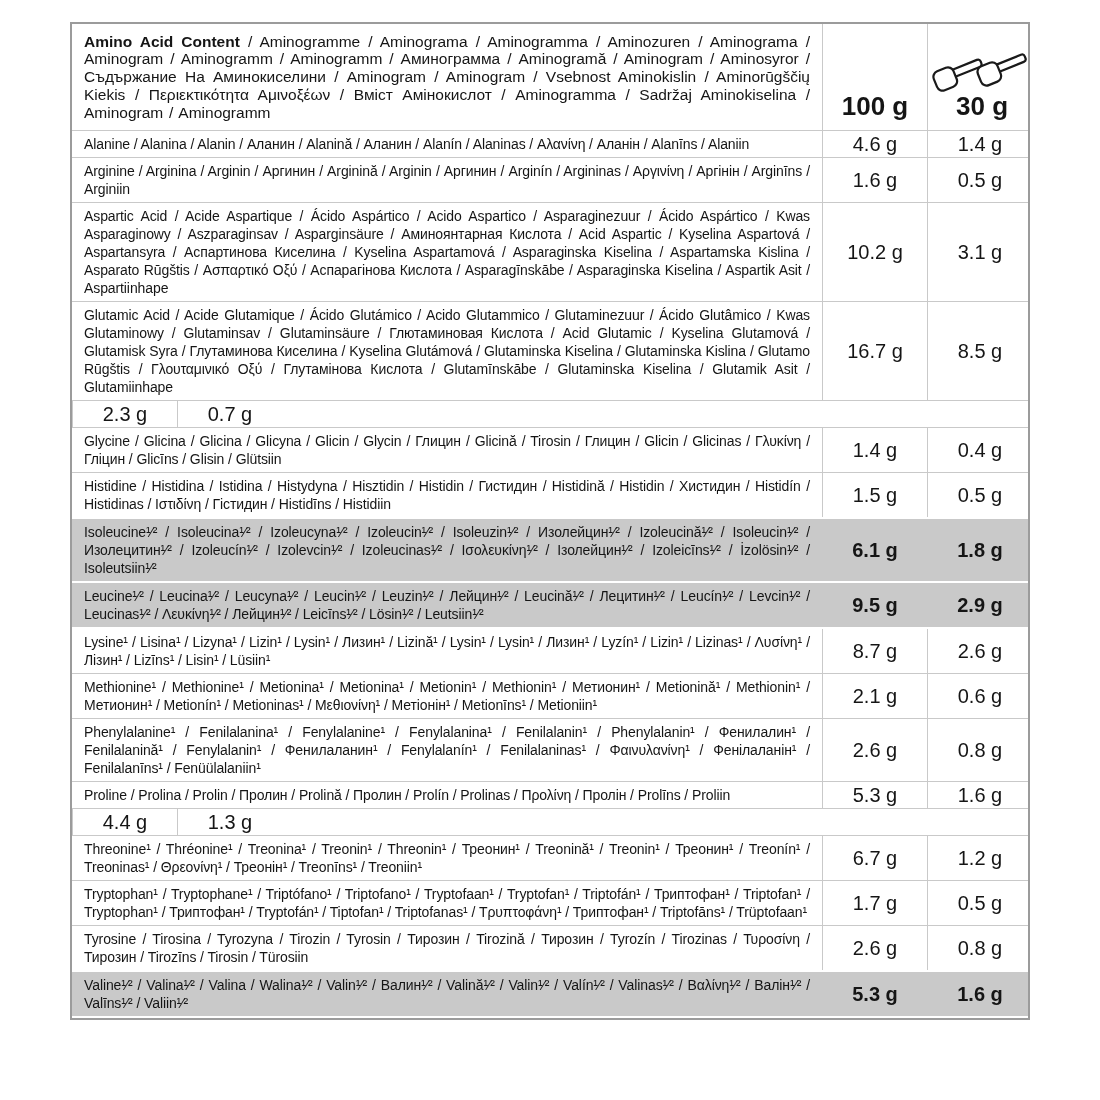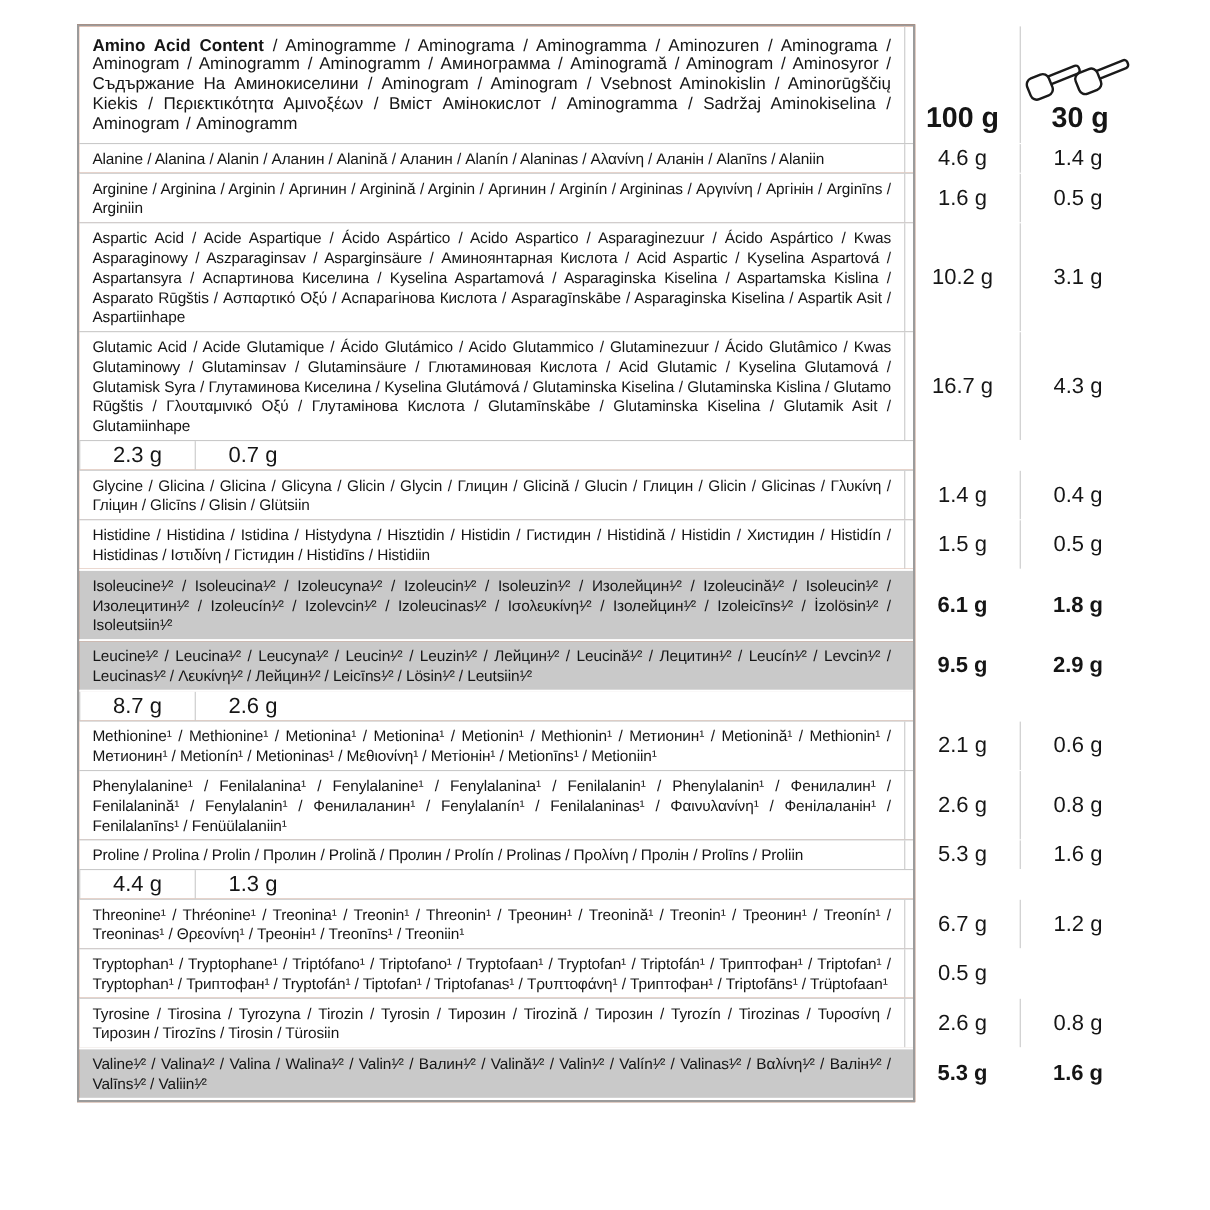--- a/index.html
+++ b/index.html
@@ -1,20 +1,20 @@
 <!DOCTYPE html>
 <html><head>
 <meta charset="utf-8">
 <style>
   html,body{margin:0;padding:0;background:#ffffff;}
   body{font-family:"Liberation Sans","DejaVu Sans",sans-serif;color:#151515;width:1100px;height:1100px;overflow:hidden;position:relative;}
 
   .sheet{
-    position:absolute;left:70px;top:22px;width:762px;
-    border:2px solid #9b9b9b;background:#c2410c;box-sizing:border-box;
+    position:absolute;left:70px;top:22px;width:960px;
+    border:2px solid #9b9b9b;background:#1d4ed8;box-sizing:border-box;
   }
   .row{display:flex;align-items:stretch;border-top:1px solid #c9c9c9;background:#fff;}
   .row.header-row{border-top:none;}
   .row.shaded{background:#c9c9c9;border-top:2px solid #ffffff;border-bottom:2px solid #ffffff;}
   .row.shaded + .row{border-top:none;}
 
   .cell{box-sizing:border-box;display:flex;align-items:center;}
   .name-cell{flex:0 0 750px;padding:4px 12px;}
   .name-cell .txt{
     display:block;width:100%;
@@ -97,34 +97,34 @@
     </div>
   </div>
     <div class="row">
     <div class="cell name-cell">
       <span class="txt">Glutamic Acid / Acide Glutamique / Ácido Glutámico / Acido Glutammico / Glutaminezuur / Ácido Glutâmico / Kwas Glutaminowy / Glutaminsav / Glutaminsäure / Глютаминовая Кислота / Acid Glutamic / Kyselina Glutamová / Glutamisk Syra / Глутаминова Киселина / Kyselina Glutámová / Glutaminska Kiselina / Glutaminska Kislina / Glutamo Rūgštis / Γλουταμινικό Οξύ / Глутамінова Кислота / Glutamīnskābe / Glutaminska Kiselina / Glutamik Asit / Glutamiinhape</span>
     </div>
     <div class="cell val-cell">
       <span class="num">16.7 g</span>
     </div>
     <div class="cell val-cell">
-      <span class="num">4.3 g</span>
+      <span class="num">8.5 g</span>
     </div>
   </div>
     <div class="row">
     <div class="cell val-cell">
       <span class="num">2.3 g</span>
     </div>
     <div class="cell val-cell">
       <span class="num">0.7 g</span>
     </div>
   </div>
     <div class="row">
     <div class="cell name-cell">
-      <span class="txt">Glycine / Glicina / Glicina / Glicyna / Glicin / Glycin / Глицин / Glicină / Glucin / Глицин / Glicin / Glicinas / Γλυκίνη / Гліцин / Glicīns / Glisin / Glütsiin</span>
+      <span class="txt">Glycine / Glicina / Glicina / Glicyna / Glicin / Glycin / Глицин / Glicină / Tirosin / Глицин / Glicin / Glicinas / Γλυκίνη / Гліцин / Glicīns / Glisin / Glütsiin</span>
     </div>
     <div class="cell val-cell">
       <span class="num">1.4 g</span>
     </div>
     <div class="cell val-cell">
       <span class="num">0.4 g</span>
     </div>
   </div>
     <div class="row">
     <div class="cell name-cell">
@@ -153,20 +153,23 @@
       <span class="txt">Leucine¹⁄² / Leucina¹⁄² / Leucyna¹⁄² / Leucin¹⁄² / Leuzin¹⁄² / Лейцин¹⁄² / Leucină¹⁄² / Лецитин¹⁄² / Leucín¹⁄² / Levcin¹⁄² / Leucinas¹⁄² / Λευκίνη¹⁄² / Лейцин¹⁄² / Leicīns¹⁄² / Lösin¹⁄² / Leutsiin¹⁄²</span>
     </div>
     <div class="cell val-cell">
       <span class="num">9.5 g</span>
     </div>
     <div class="cell val-cell">
       <span class="num">2.9 g</span>
     </div>
   </div>
     <div class="row">
+    <div class="cell name-cell">
+      <span class="txt">Lysine¹ / Lisina¹ / Lizyna¹ / Lizin¹ / Lysin¹ / Лизин¹ / Lizină¹ / Lysin¹ / Lysin¹ / Лизин¹ / Lyzín¹ / Lizin¹ / Lizinas¹ / Λυσίνη¹ / Лізин¹ / Lizīns¹ / Lisin¹ / Lüsiin¹</span>
+    </div>
     <div class="cell val-cell">
       <span class="num">8.7 g</span>
     </div>
     <div class="cell val-cell">
       <span class="num">2.6 g</span>
     </div>
   </div>
     <div class="row">
     <div class="cell name-cell">
       <span class="txt">Methionine¹ / Methionine¹ / Metionina¹ / Metionina¹ / Metionin¹ / Methionin¹ / Метионин¹ / Metionină¹ / Methionin¹ / Метионин¹ / Metionín¹ / Metioninas¹ / Μεθιονίνη¹ / Метіонін¹ / Metionīns¹ / Metioniin¹</span>
@@ -217,20 +220,23 @@
     </div>
     <div class="cell val-cell">
       <span class="num">1.2 g</span>
     </div>
   </div>
     <div class="row">
     <div class="cell name-cell">
       <span class="txt">Tryptophan¹ / Tryptophane¹ / Triptófano¹ / Triptofano¹ / Tryptofaan¹ / Tryptofan¹ / Triptofán¹ / Триптофан¹ / Triptofan¹ / Tryptophan¹ / Триптофан¹ / Tryptofán¹ / Tiptofan¹ / Triptofanas¹ / Τρυπτοφάνη¹ / Триптофан¹ / Triptofāns¹ / Trüptofaan¹</span>
     </div>
     <div class="cell val-cell">
+      <span class="num">1.7 g</span>
+    </div>
+    <div class="cell val-cell">
       <span class="num">0.5 g</span>
     </div>
   </div>
     <div class="row">
     <div class="cell name-cell">
       <span class="txt">Tyrosine / Tirosina / Tyrozyna / Tirozin / Tyrosin / Тирозин / Tirozină / Тирозин / Tyrozín / Tirozinas / Τυροσίνη / Тирозин / Tirozīns / Tirosin / Türosiin</span>
     </div>
     <div class="cell val-cell">
       <span class="num">2.6 g</span>
     </div>

